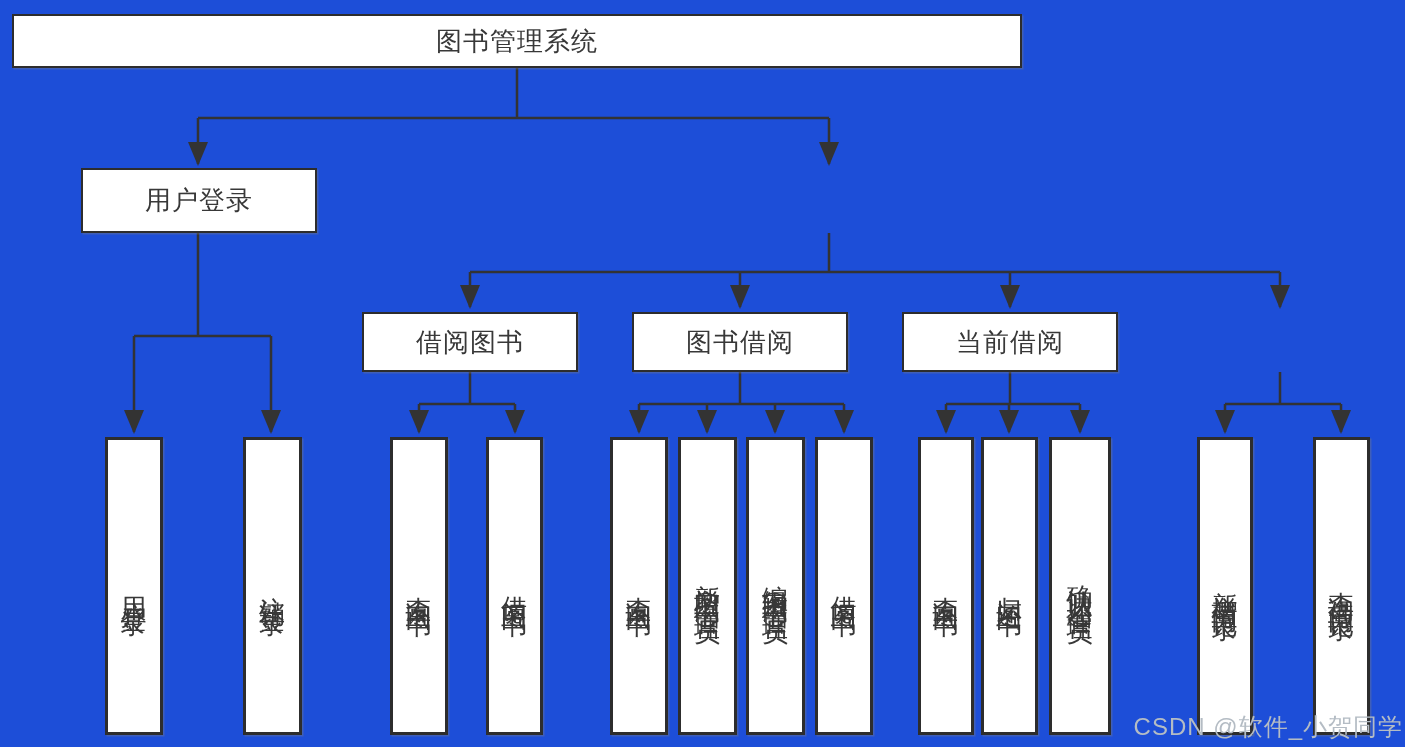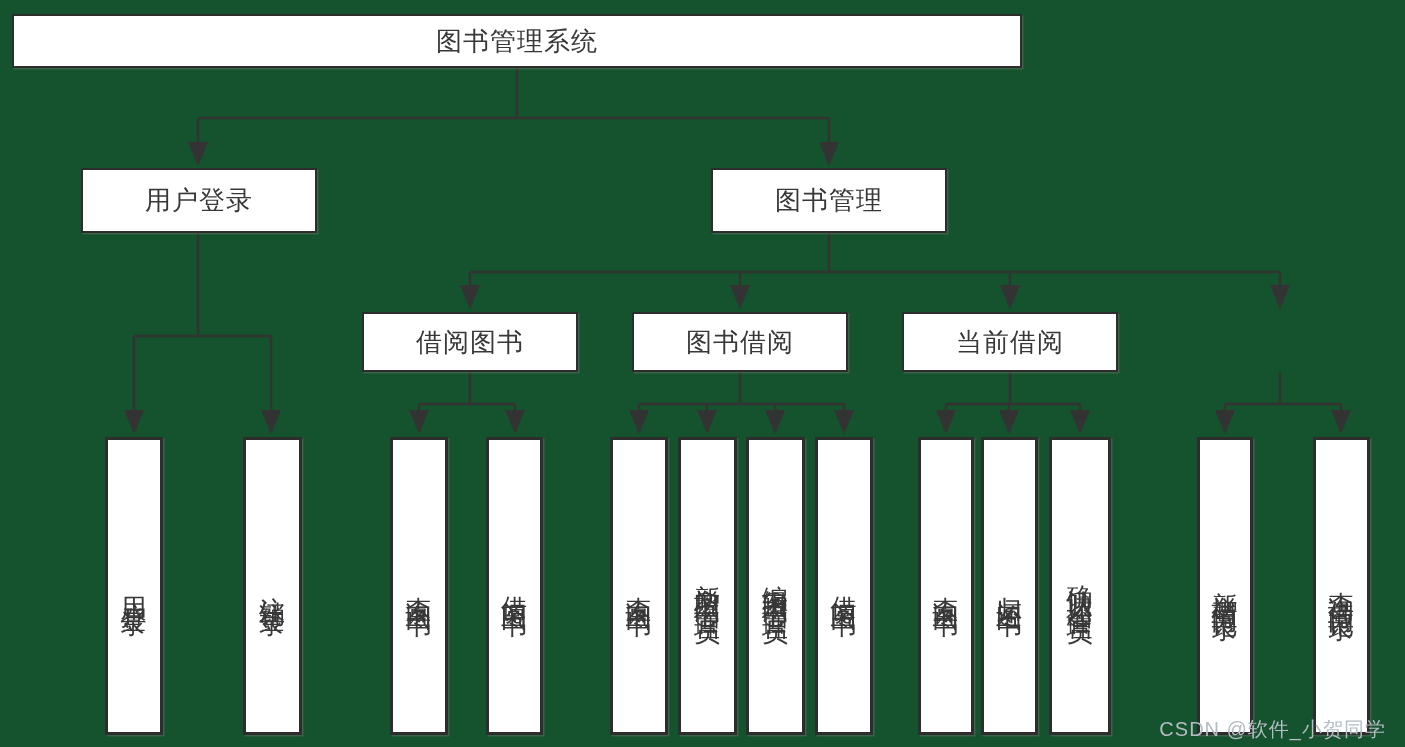--- a/index.html
+++ b/index.html
@@ -1,34 +1,34 @@
 <!DOCTYPE html>
 <html><head>
 <meta charset="utf-8">
 <style>
   html,body{margin:0;padding:0;background:#fff;}
   #canvas{
-    position:relative;width:1405px;height:747px;background:#14532d;overflow:hidden;
+    position:relative;width:1405px;height:747px;background:#1d4ed8;overflow:hidden;
     font-family:"Liberation Sans","DejaVu Sans",sans-serif;color:#383838;
   }
   #wires{position:absolute;left:0;top:0;z-index:0;}
   .box{
     position:absolute;background:#fff;border:2.5px solid #2d2d2d;box-sizing:border-box;
     display:flex;align-items:center;justify-content:center;z-index:1;
     box-shadow:1.5px 1.5px 0 rgba(130,130,130,.35);
   }
   .hlabel{font-size:26px;letter-spacing:1px;white-space:nowrap;}
   .leaf{top:437px;height:298px;border-width:3px;}
   .vtext{
     writing-mode:vertical-rl;text-orientation:mixed;
     font-size:26px;line-height:1;letter-spacing:5px;white-space:nowrap;
   }
   .watermark{
-    position:absolute;right:19px;bottom:4px;z-index:5;
-    font-size:20px;letter-spacing:1px;color:#b4bcc4;white-space:nowrap;
+    position:absolute;right:2px;bottom:4px;z-index:5;
+    font-size:24px;letter-spacing:1px;color:#b4bcc4;white-space:nowrap;
   }
 </style>
 </head>
 <body>
 
 <div id="canvas">
 
   <svg id="wires" width="1405" height="747" viewBox="0 0 1405 747">
     <defs>
       <marker id="arw" viewBox="0 0 10 12" refX="5" refY="11" markerWidth="20" markerHeight="24" markerUnits="userSpaceOnUse" orient="0">
@@ -66,23 +66,20 @@
       <path d="M1341,404 V432" marker-end="url(#arw)"></path>
     </g>
   </svg>
 
   <div class="box" style="left:12px;top:14px;width:1010px;height:54px">
     <span class="hlabel">图书管理系统</span>
   </div>
 
   <div class="box" style="left:81px;top:168px;width:236px;height:65px">
     <span class="hlabel">用户登录</span>
-  </div>
-  <div class="box" style="left:711px;top:168px;width:236px;height:65px">
-    <span class="hlabel">图书管理</span>
   </div>
 
   <div class="box" style="left:362px;top:312px;width:216px;height:60px">
     <span class="hlabel">借阅图书</span>
   </div>
   <div class="box" style="left:902px;top:312px;width:216px;height:60px">
     <span class="hlabel">当前借阅</span>
   </div>
   <div class="box" style="left:632px;top:312px;width:216px;height:60px">
     <span class="hlabel">图书借阅</span>

